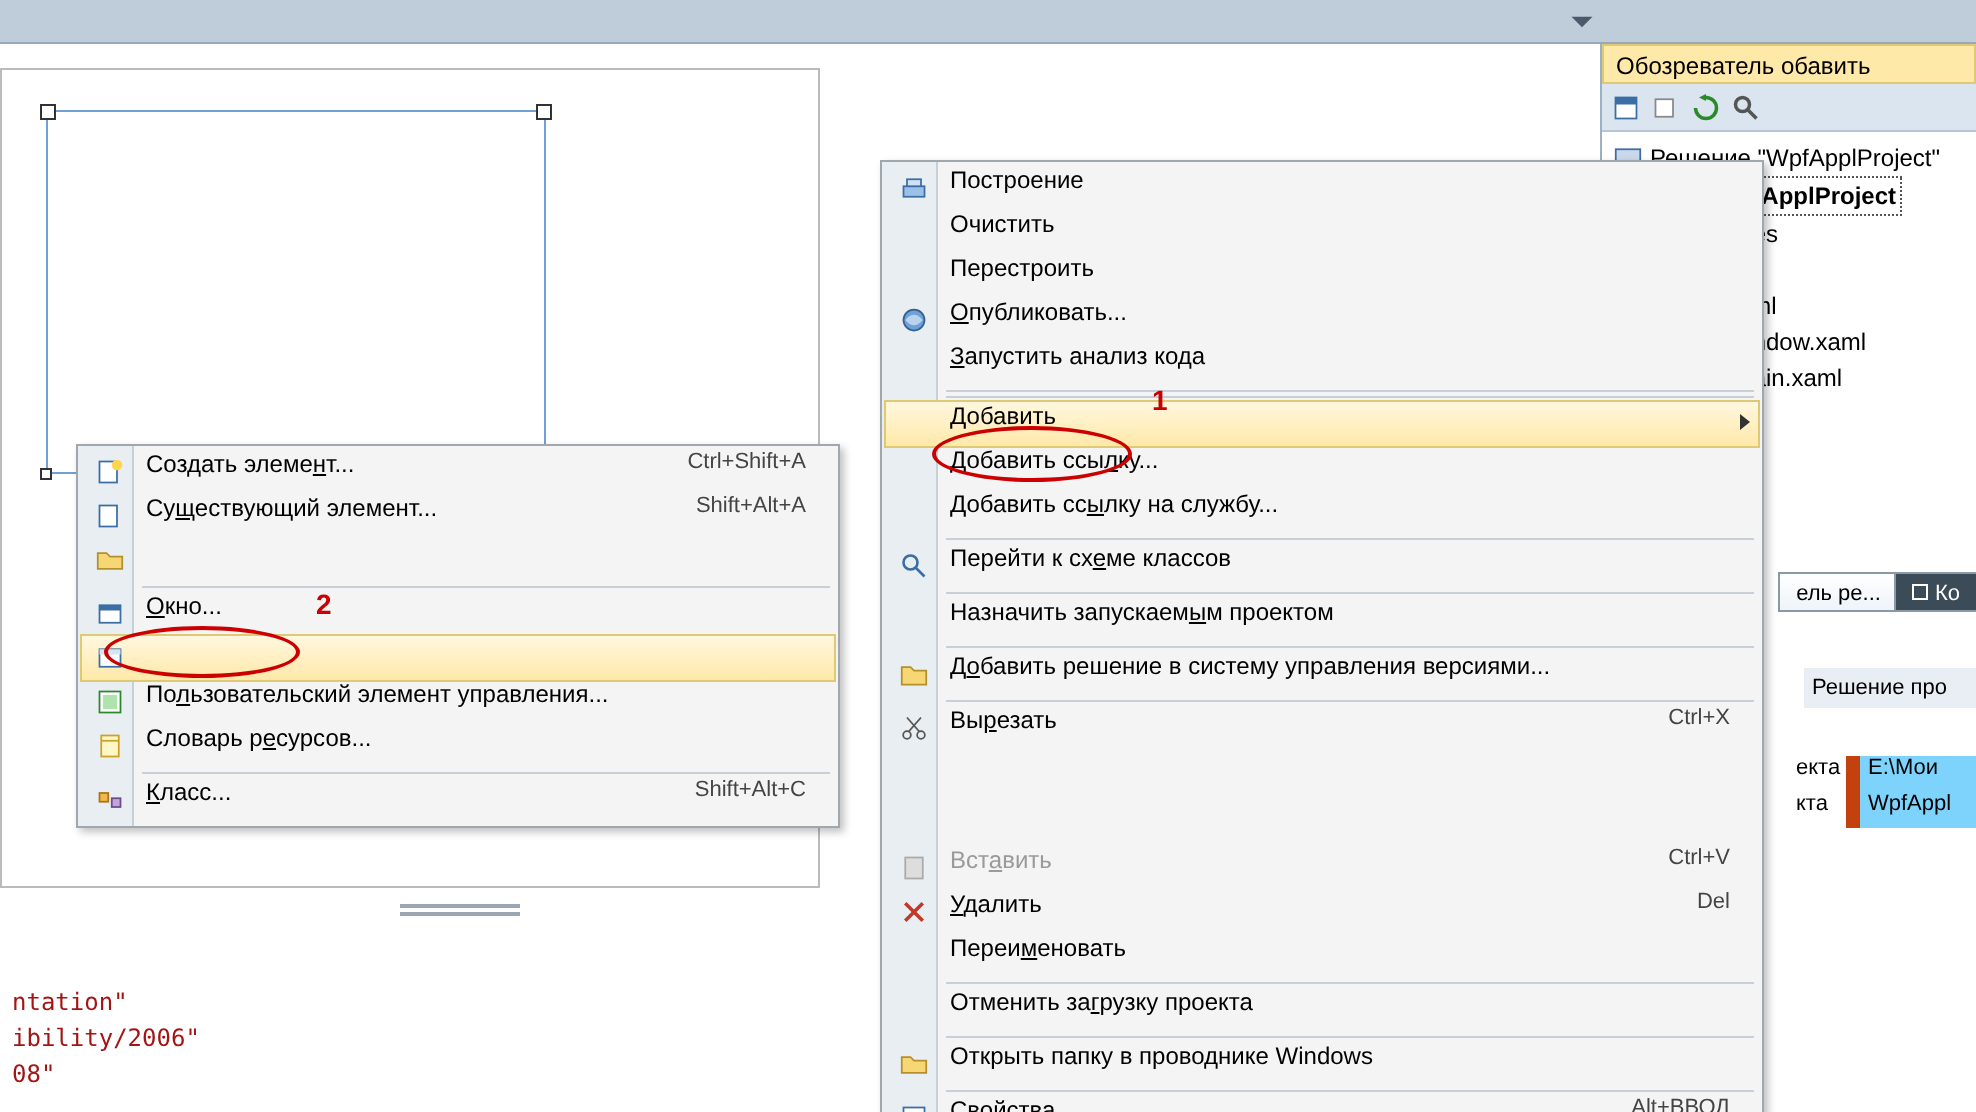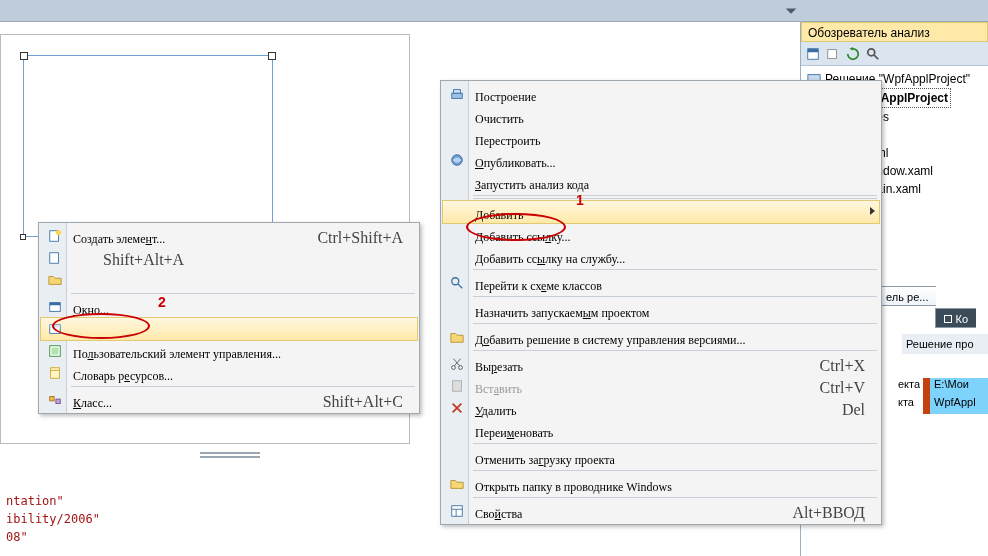--- a/index.html
+++ b/index.html
@@ -23,40 +23,40 @@
   .solution { width:188px; background:#fff; border-left:1px solid #9cb0c4; }
   .sol-title { background:#ffe9a9; border:1px solid #e0c973; height:20px; line-height:20px; padding:0 6px; font-size:12px; }
   .sol-toolbar { background:#dbe5ef; height:24px; display:flex; align-items:center; gap:4px; padding:0 4px; border-bottom:1px solid #b7c6d4; }
   .sol-toolbar .tb { width:16px; height:16px; display:flex; align-items:center; justify-content:center; }
   .tree { padding:4px 2px 4px 6px; font-size:12px; line-height:18px; }
   .tree .row { display:flex; align-items:center; gap:4px; white-space:nowrap; }
   .tree .bold { font-weight:bold; border:1px dotted #555; padding:0 2px; }
   .ic { width:14px; height:14px; }
   .tree .indent1 { padding-left:16px; }
   .tree .indent2 { padding-left:46px; }
-  .right-tabs { position:absolute; right:12px; top:286px; display:flex; }
+  .right-tabs { position:absolute; right:0; top:286px; display:flex; }
   .right-tabs .tab { height:20px; line-height:20px; padding:0 8px; border-top:1px solid #8a99a6; border-left:1px solid #8a99a6; border-bottom:1px solid #8a99a6; background:#dce4ec; font-size:11px; margin-left:-1px; }
   .right-tabs .tab.active { background:linear-gradient(#fff,#eef4fa); }
-  .right-tabs .tab.dark { background:#3b4b58; color:#fff;margin-top:22px; }
+  .right-tabs .tab.dark { background:#3b4b58; color:#fff; }
   .prop-title { position:absolute; right:0; top:334px; width:86px; height:20px; line-height:20px; padding-left:4px; background:#e8eef4; font-size:11px; }
   .prop-table { position:absolute; right:0; top:378px; width:92px; font-size:11px; }
   .prop-table .r { display:flex; height:18px; }
   .prop-table .c1 { width:34px; padding-left:2px; background:#fff; border-right:7px solid #c2410c; }
   .prop-table .c2 { flex:1; padding-left:4px; background:#7dd3fc; }
   
   .menu { position:absolute; background:#f4f4f4; border:1px solid #9fa7af; box-shadow:2px 2px 4px rgba(0,0,0,0.25); padding:2px; }
   .menu .iconcol { position:absolute; left:0; top:0; bottom:0; width:28px; background:#e9eef3; border-right:1px solid #c7d0d8; }
-  .menu .item { position:relative; height:22px; display:flex; align-items:flex-end; padding-left:32px; padding-right:14px; white-space:nowrap;font-family:Liberation Serif, serif; }
+  .menu .item { position:relative; height:22px; display:flex; align-items:flex-start; padding-left:32px; padding-right:14px; white-space:nowrap; }
   .menu .item .lab { flex:1; }
   .menu .item .lab u { text-decoration:underline; }
-  .menu .item .shortcut { color:#444; margin-left:30px; font-size:16px; }
+  .menu .item .shortcut { color:#444; margin-left:30px; font-size:11px; }
   .menu .item .arrow { position:absolute; right:4px; top:6px; width:0; height:0; border-top:4px solid transparent; border-bottom:4px solid transparent; border-left:5px solid #333; }
   .menu .item .mi-icon { position:absolute; left:6px; top:3px; width:16px; height:16px; display:flex; align-items:center; justify-content:center; }
   .menu .sep { height:1px; background:#c7d0d8; margin:2px 2px 2px 30px; }
-  .menu .item.disabled { color:#9a9a9a; }
+  .menu .item.disabled { color:#9a9a9a;margin-top:48px; }
   .menu .item.highlight { background:linear-gradient(#fff7df,#ffe9a9); outline:1px solid #e0c973; }
   #menu-main { left:440px; top:80px; width:442px; }
   #menu-sub  { left:38px;  top:222px; width:382px; }
   
   .ann { position:absolute; border:2px solid #cc0000; border-radius:50%; pointer-events:none; }
   .ann-label { position:absolute; color:#cc0000; font-weight:bold; font-size:14px; pointer-events:none; }
 </style>
 </head>
 <body>
 
@@ -82,21 +82,21 @@
           <div></div>
         </div>
       <div class="code">
         <div>ntation"</div>
         <div>ibility/2006"</div>
         <div>08"</div>
       </div>
     </div>
 
     <div class="solution">
-      <div class="sol-title">Обозреватель анализ</div>
+      <div class="sol-title">Обозреватель обавить</div>
       <div class="sol-toolbar">
         <span class="tb">
             <svg class="ic" viewBox="0 0 16 16">
               <rect x="2" y="2" width="12" height="12" fill="#fff" stroke="#3a6ea5"></rect>
               <rect x="2" y="2" width="12" height="4" fill="#3a6ea5"></rect>
             </svg>
           </span>
         <span class="tb">
             <svg class="ic" viewBox="0 0 16 16">
               <rect x="2" y="3" width="10" height="10" fill="#fff" stroke="#888"></rect>
@@ -303,20 +303,21 @@
         </span>
       <span class="lab">Создать элеме<u>н</u>т...</span>
         <span class="shortcut">Ctrl+Shift+A</span>
     </div>
     <div class="item">
       <span class="mi-icon">
           <svg class="ic" viewBox="0 0 16 16">
             <rect x="2" y="2" width="10" height="12" fill="#fff" stroke="#3a6ea5"></rect>
           </svg>
         </span>
+      <span class="lab">Су<u>щ</u>ествующий элемент...</span>
         <span class="shortcut">Shift+Alt+A</span>
     </div>
     <div class="item">
       <span class="mi-icon">
           <svg class="ic" viewBox="0 0 16 16">
             <path d="M1 4 L6 4 L8 6 L15 6 L15 13 L1 13 Z" fill="#f7d774" stroke="#b38f2e"></path>
           </svg>
         </span>
     </div>
     <div class="sep"></div>

